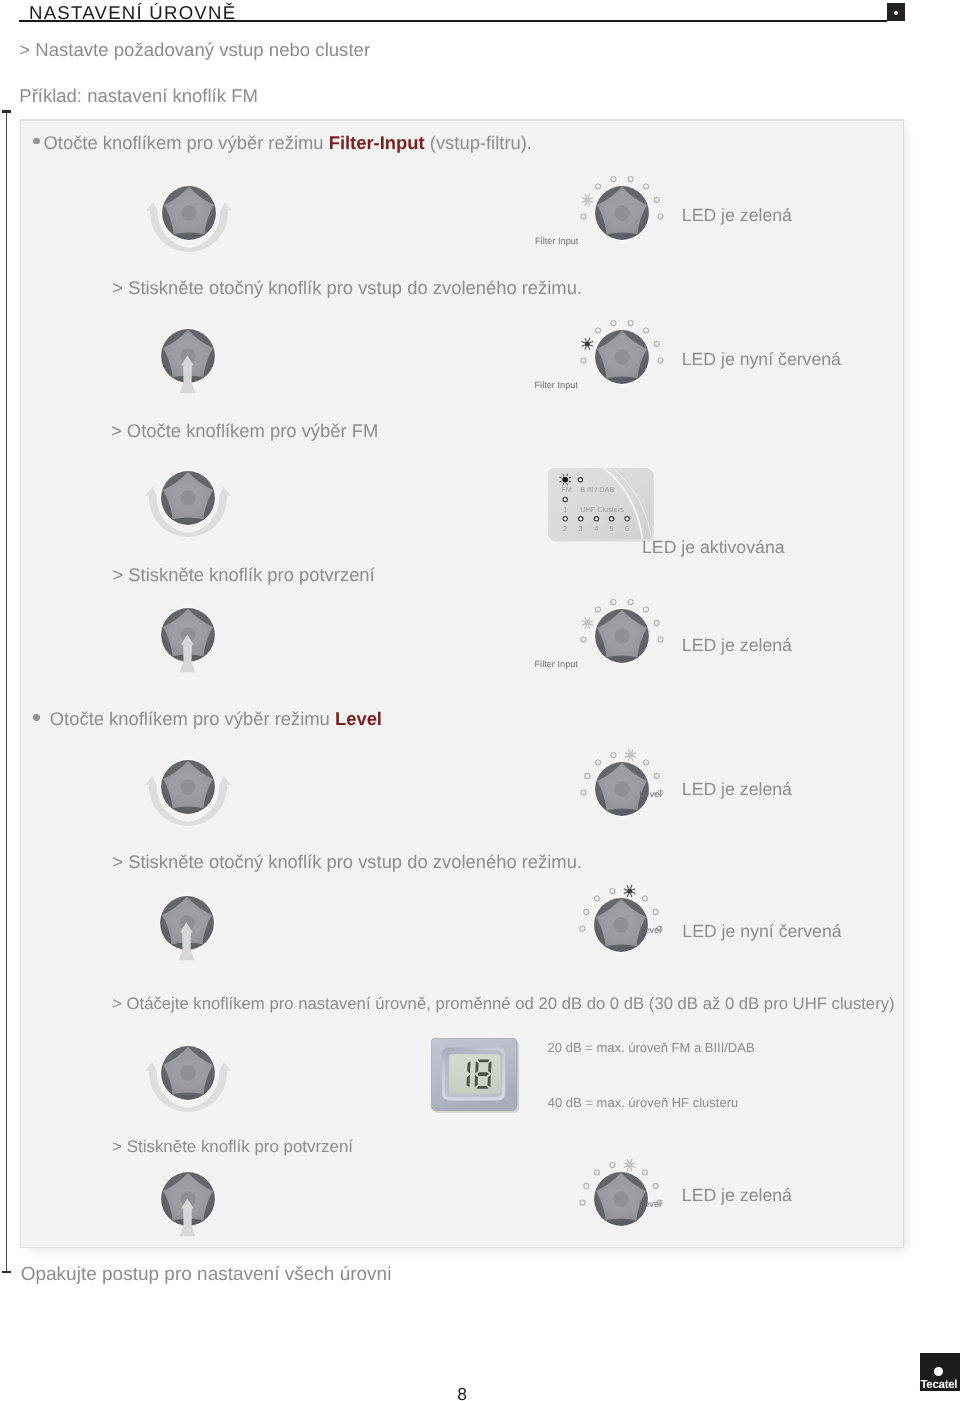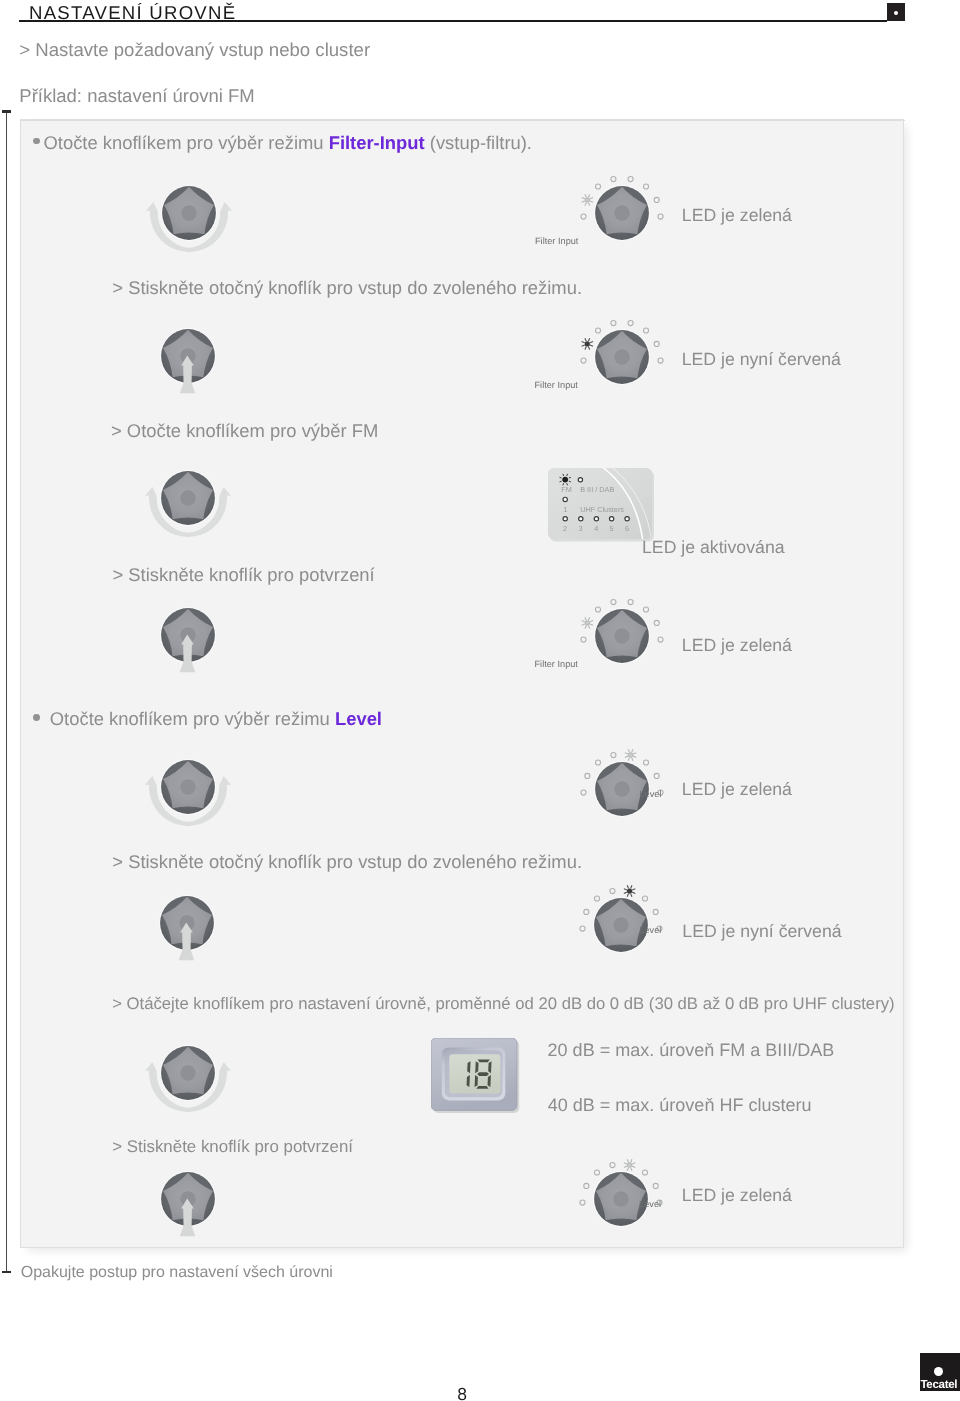--- a/index.html
+++ b/index.html
@@ -23,47 +23,47 @@
       box-shadow:5px 5px 9px -2px rgba(0,0,0,.09);}
   #panel-inner-line{position:absolute;left:0;top:0;width:884px;height:1px;background:#dcdfde;}
 
   
   #bracket{left:5.8px;top:110.4px;width:1.6px;height:1162.6px;background:#4a4a4a;}
   #bracket .cap{position:absolute;left:-3.9px;width:9.2px;height:2.4px;background:#2e2e2e;}
   #bracket .cap.top{top:0;}
   #bracket .cap.bot{top:1160.2px;}
 
   .step{position:absolute;font-size:18.4px;color:#8d8d8d;white-space:nowrap;}
-  .step b{font-weight:bold;color:#6d28d9;}
+  .step b{font-weight:bold;color:#7f1d1d;}
   .bullet{position:absolute;width:6.9px;height:6.9px;border-radius:50%;background:#929292;}
 
   .ledlabel{position:absolute;font-size:17.7px;color:#8d8d8d;white-space:nowrap;}
-  .note{position:absolute;font-size:18px;color:#8d8d8d;white-space:nowrap;}
+  .note{position:absolute;font-size:13px;color:#8d8d8d;white-space:nowrap;}
   .knob-rot,.knob-press,.knob-led{position:absolute;}
   .knob-label{position:absolute;font-size:9.2px;color:#6d6f71;white-space:nowrap;font-family:"Liberation Sans",sans-serif;margin-top:45px;}
 
-  #footer-note{left:20.7px;top:1263.8px;font-size:16px;color:#8d8d8d;white-space:nowrap;}
+  #footer-note{left:20.7px;top:1263.8px;font-size:19px;color:#8d8d8d;white-space:nowrap;}
   #page-number{left:457.2px;top:1383.6px;font-size:17.5px;color:#1f1f1f;}
   #logo{left:919.5px;top:1353.2px;width:61px;height:37.4px;background:#1c1a1b;}
   #logo .ldot{position:absolute;left:14.3px;top:13.7px;width:9px;height:9px;border-radius:50%;background:#fff;}
   #logo .ltext{position:absolute;left:1px;top:25.4px;width:36px;color:#fff;font-size:11.6px;font-weight:bold;font-family:"Liberation Sans",sans-serif;letter-spacing:-.35px;line-height:11px;}
 </style>
 </head>
 <body>
 
 <div class="page">
 
   <div class="abs" id="page-title">NASTAVENÍ ÚROVNĚ</div>
   <div class="abs" id="title-rule"></div>
   <div class="abs" id="corner-mark">
       <span class="dot"></span>
     </div>
 
   <div class="abs" id="intro-line1">&gt; Nastavte požadovaný vstup nebo cluster</div>
-  <div class="abs" id="intro-line2">Příklad: nastavení úrovni FM</div>
+  <div class="abs" id="intro-line2">Příklad: nastavení knoflík FM</div>
 
   <div class="abs" id="bracket">
     <span class="cap top"></span>
     <span class="cap bot"></span>
   </div>
 
   <div class="abs" id="content-panel">
     <div id="panel-inner-line"></div>
   </div>
 

